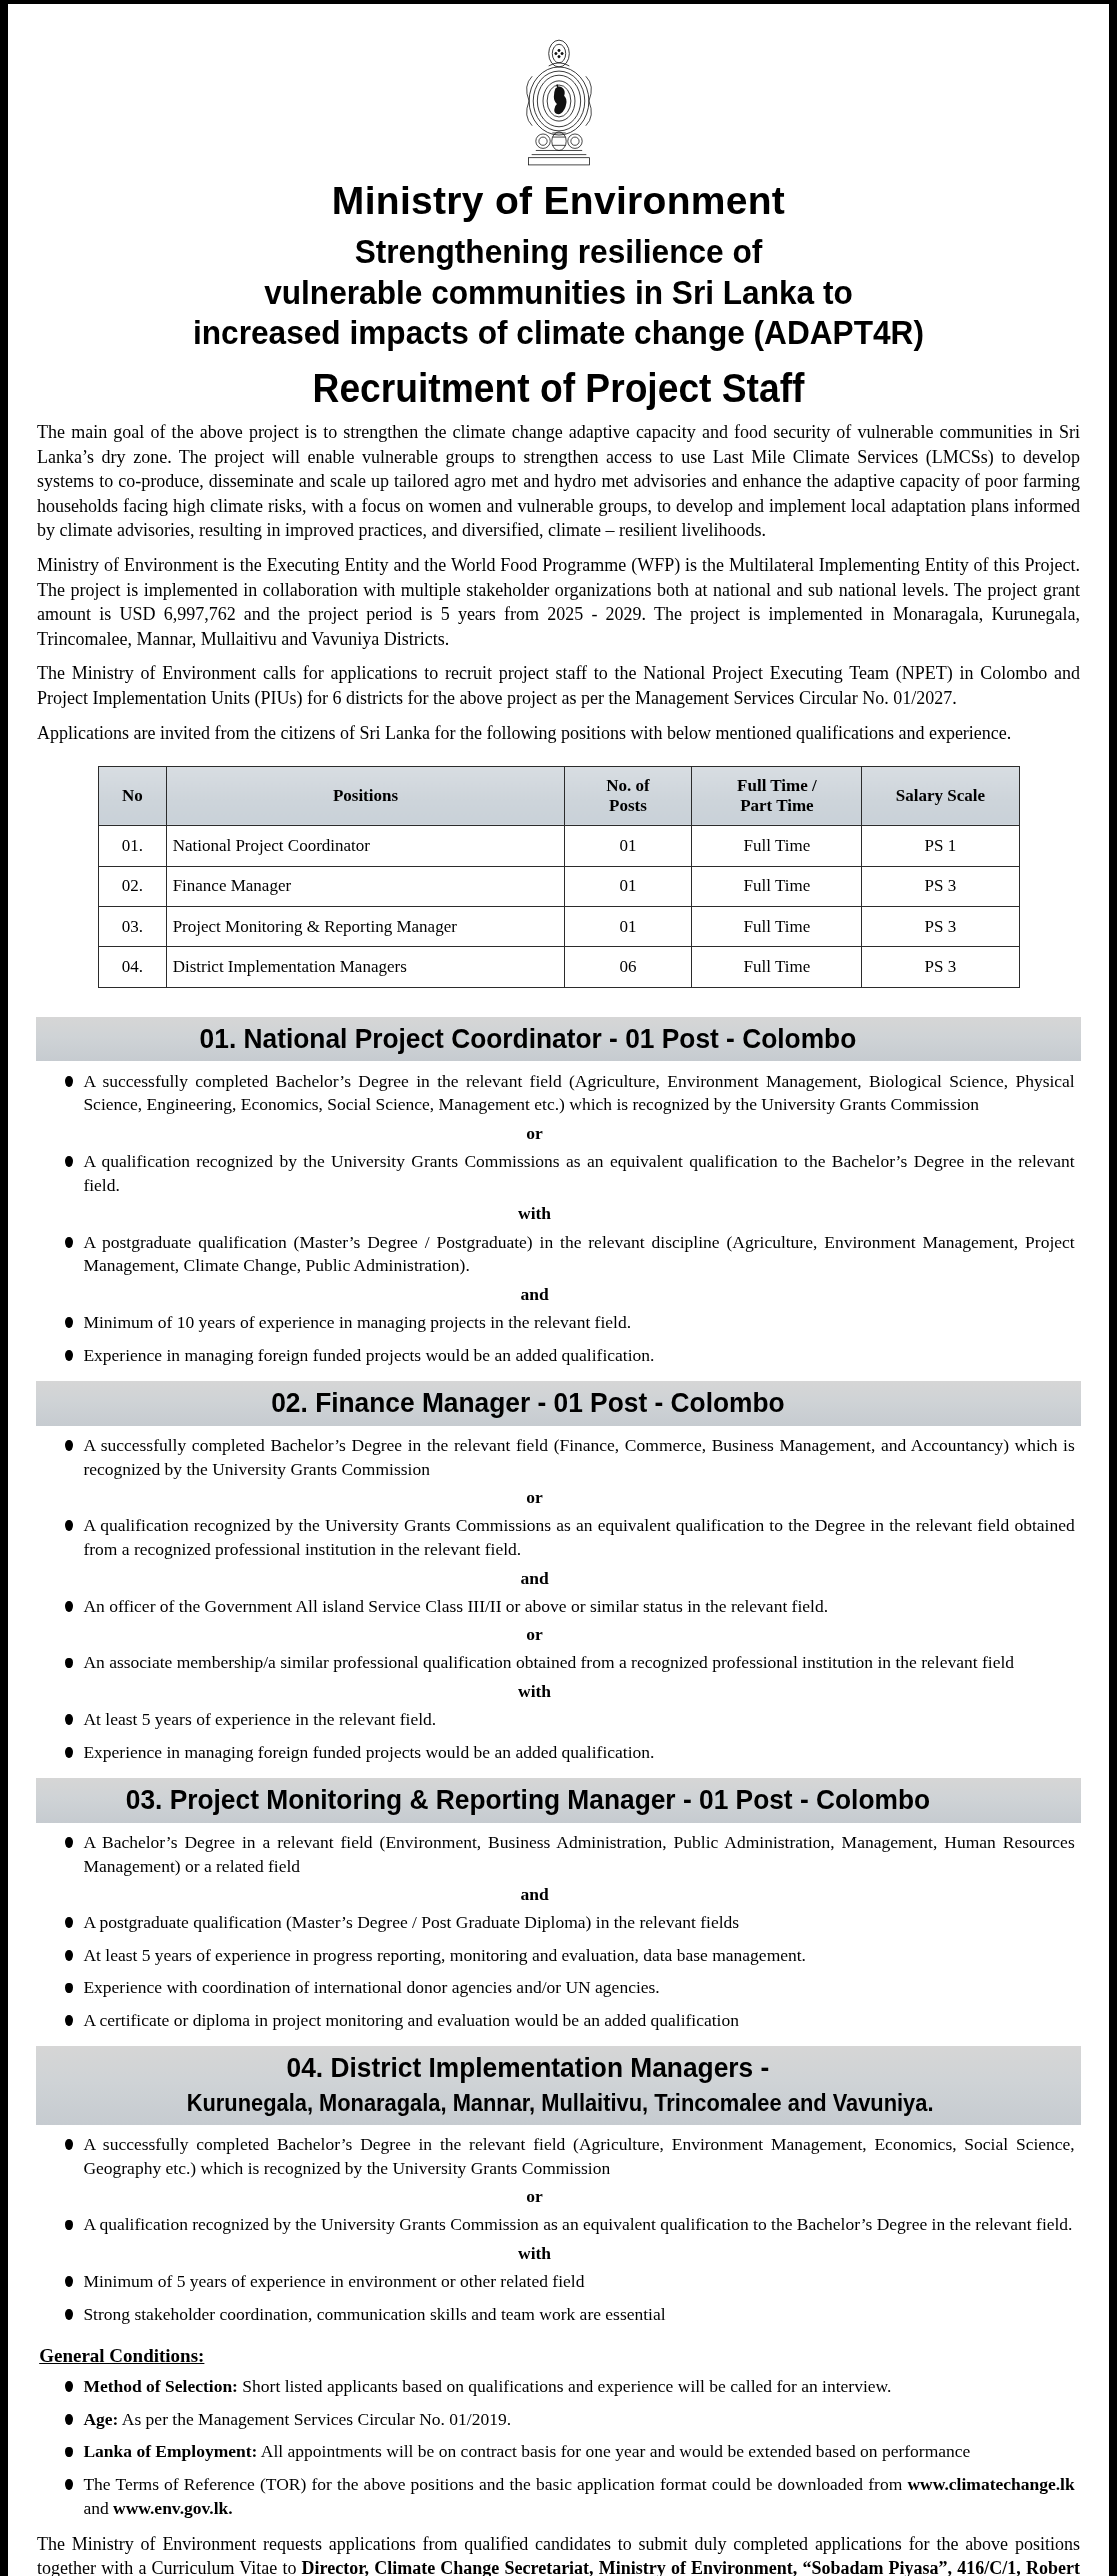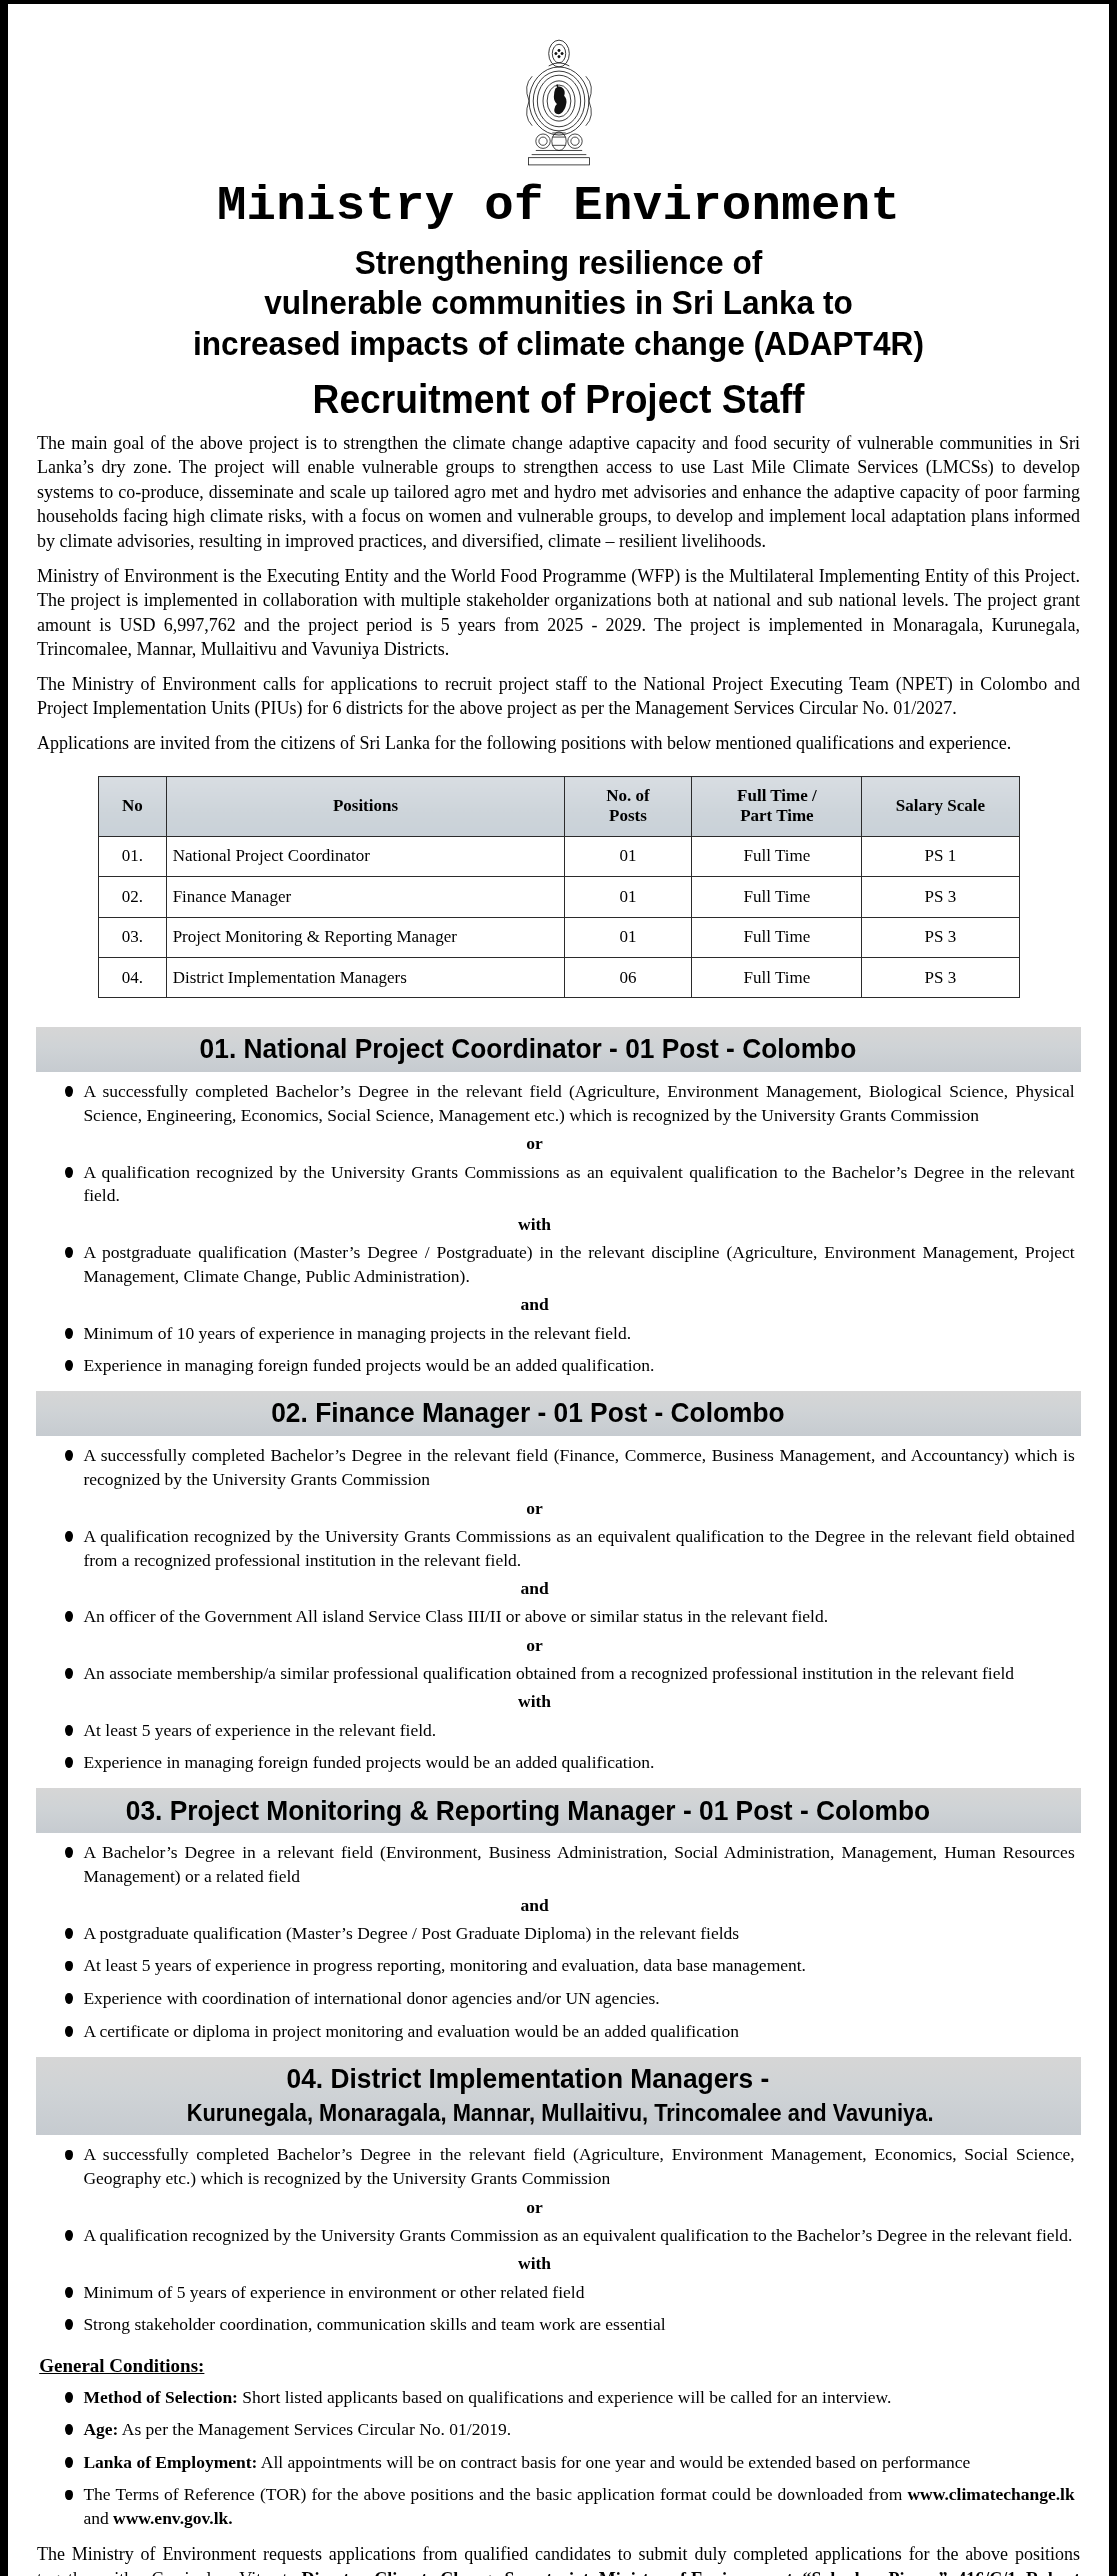--- a/index.html
+++ b/index.html
@@ -33,23 +33,23 @@
   .crest-wrap {
     text-align: center;
     margin-top: 17.5px;
     margin-bottom: 3.1px;
   }
   .crest {
     display: inline-block;
   }
   .ministry-title {
     text-align: center;
-    font-family: Liberation Mono, monospace;
-    font-weight: bold;
-    font-size: 49px;
+    font-family: Liberation Sans, sans-serif;
+    font-weight: bold;
+    font-size: 39px;
     letter-spacing: 0.3px;
     margin: 11.3px 0 3.1px 0;
     line-height: 1.05;
   }
   .project-title {
     text-align: center;
     font-family: "Liberation Sans", sans-serif;
     font-weight: bold;
     font-size: 34px;
     line-height: 1.19;
@@ -326,21 +326,21 @@
       <div class="bli">An associate membership/a similar professional qualification obtained from a recognized professional institution in the relevant field</div>
       <div class="conj">with</div>
       <div class="bli">At least 5 years of experience in the relevant field.</div>
       <div class="bli">Experience in managing foreign funded projects would be an added qualification.</div>
     </div>
 
     <div class="sec-bar">
       <div class="sec-title">03. Project Monitoring &amp; Reporting Manager - 01 Post - Colombo</div>
     </div>
     <div class="blist">
-      <div class="bli">A Bachelor’s Degree in a relevant field (Environment, Business Administration, Social Administration, Management, Human Resources Management) or a related field</div>
+      <div class="bli">A Bachelor’s Degree in a relevant field (Environment, Business Administration, Public Administration, Management, Human Resources Management) or a related field</div>
       <div class="conj">and</div>
       <div class="bli">A postgraduate qualification (Master’s Degree / Post Graduate Diploma) in the relevant fields</div>
       <div class="bli">At least 5 years of experience in progress reporting, monitoring and evaluation, data base management.</div>
       <div class="bli">Experience with coordination of international donor agencies and/or UN agencies.</div>
       <div class="bli">A certificate or diploma in project monitoring and evaluation would be an added qualification</div>
     </div>
 
     <div class="sec-bar">
       <div class="sec-title">04. District Implementation Managers -</div>
       <div class="sec-sub">Kurunegala, Monaragala, Mannar, Mullaitivu, Trincomalee and Vavuniya.</div>

